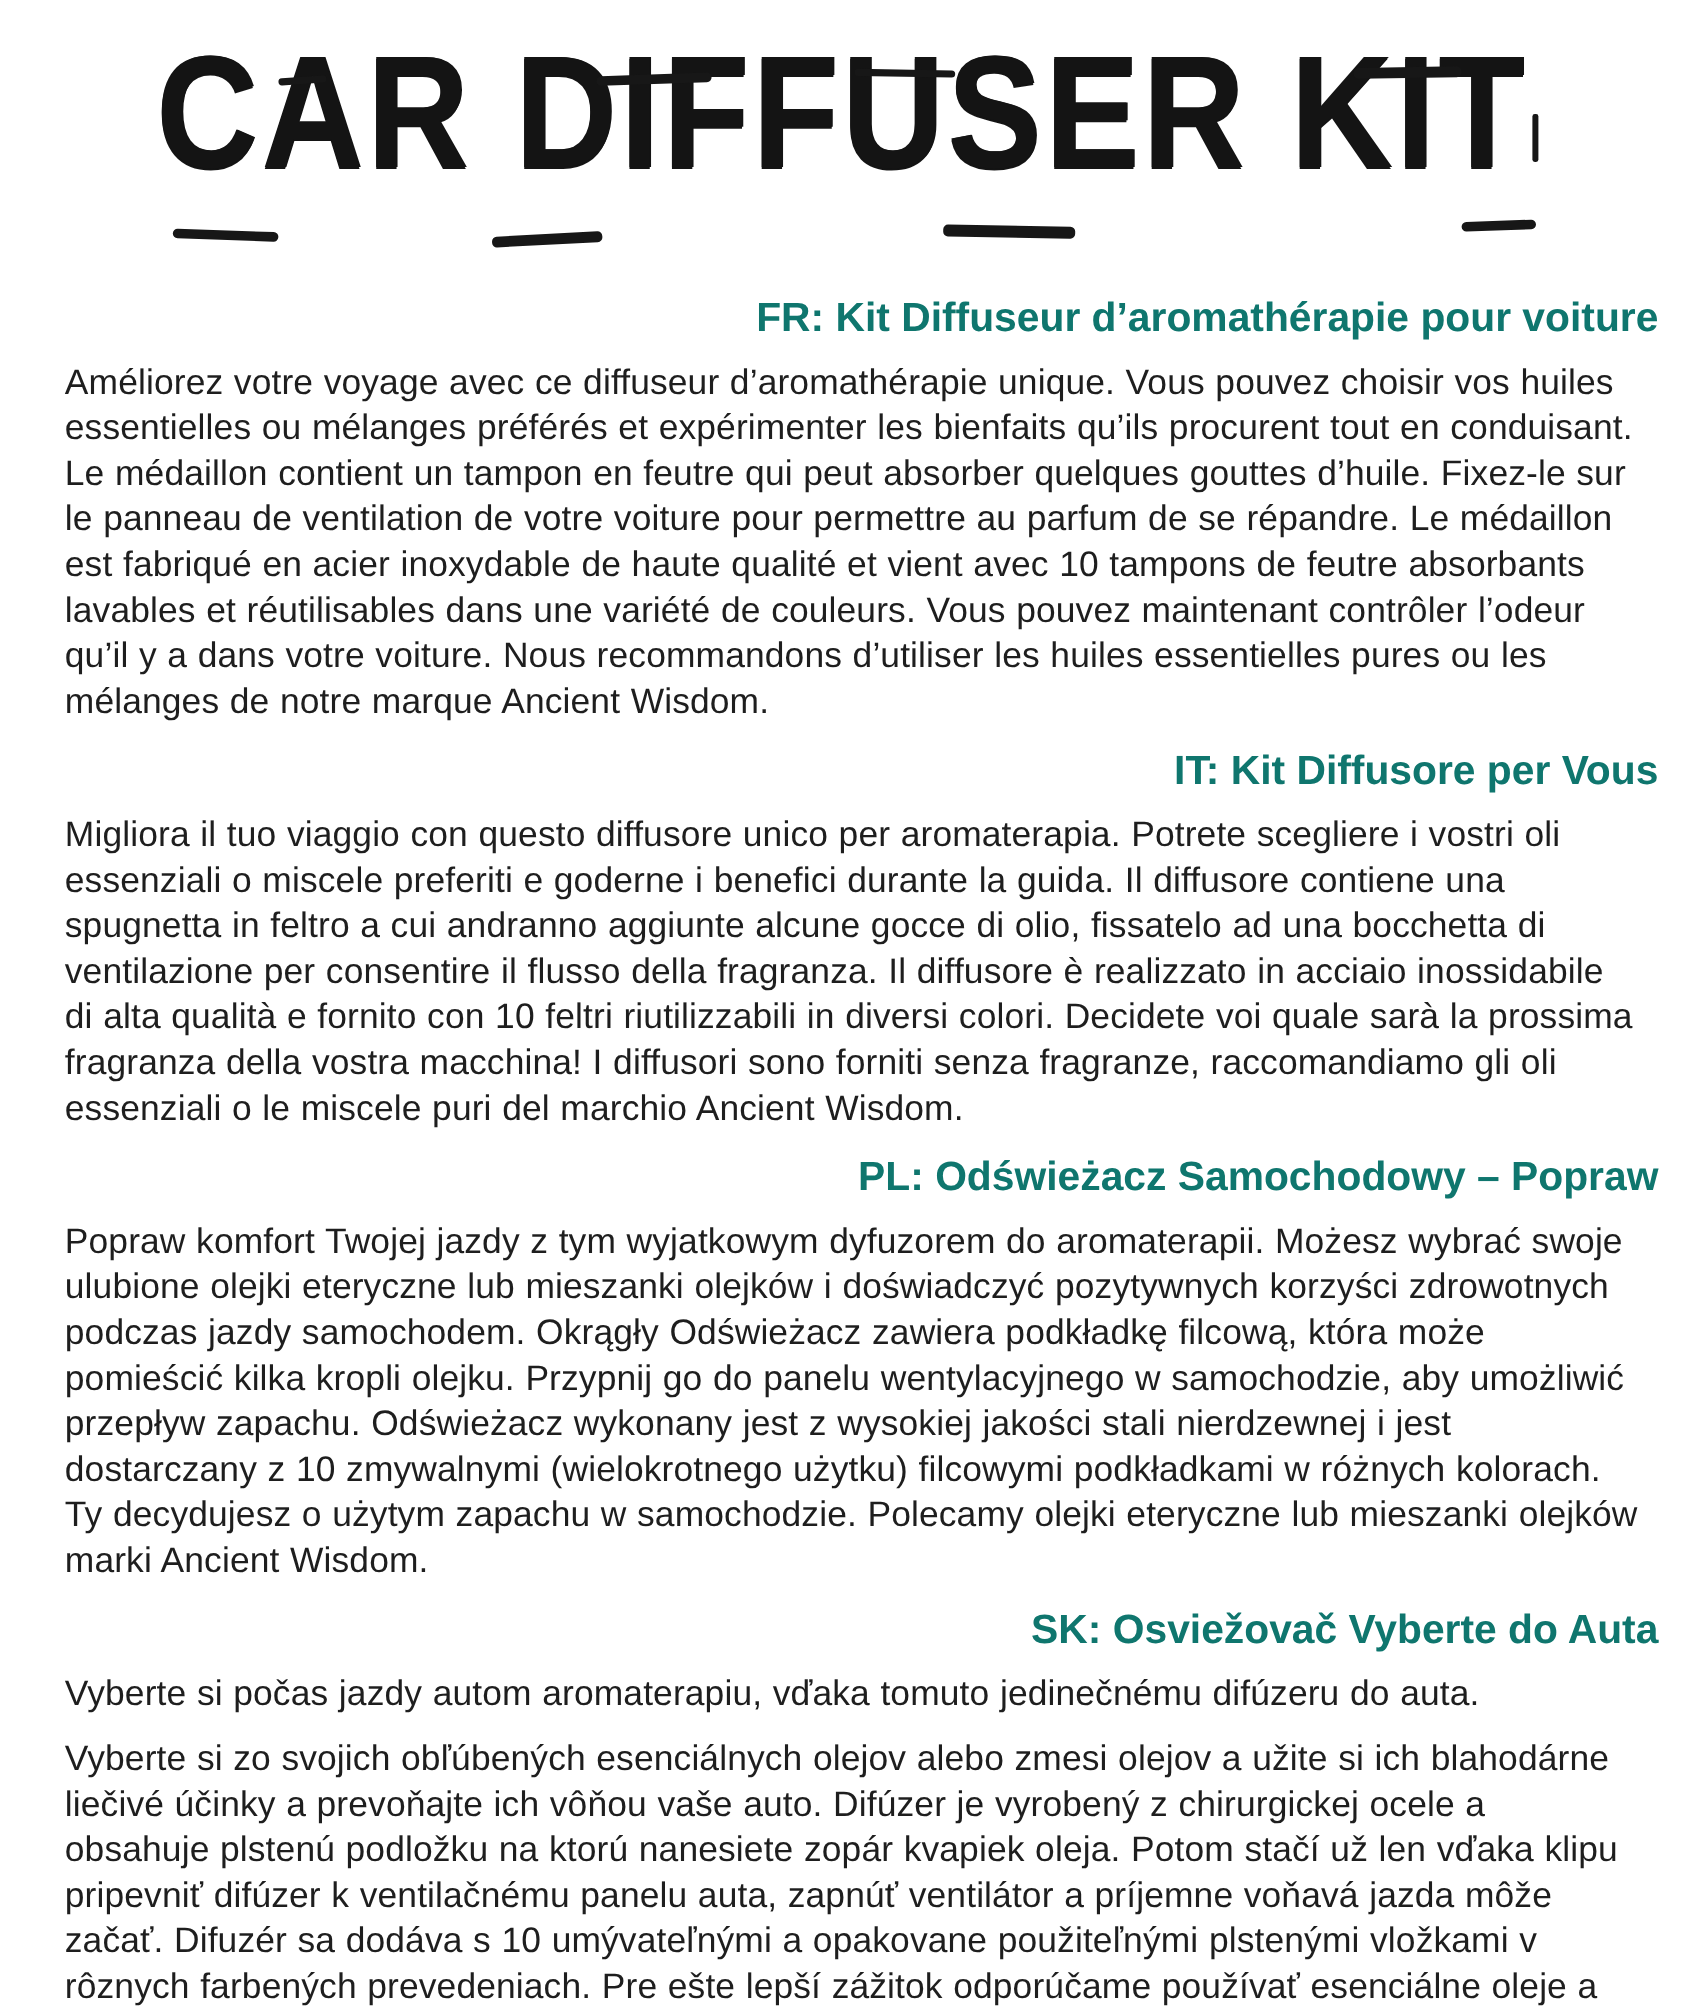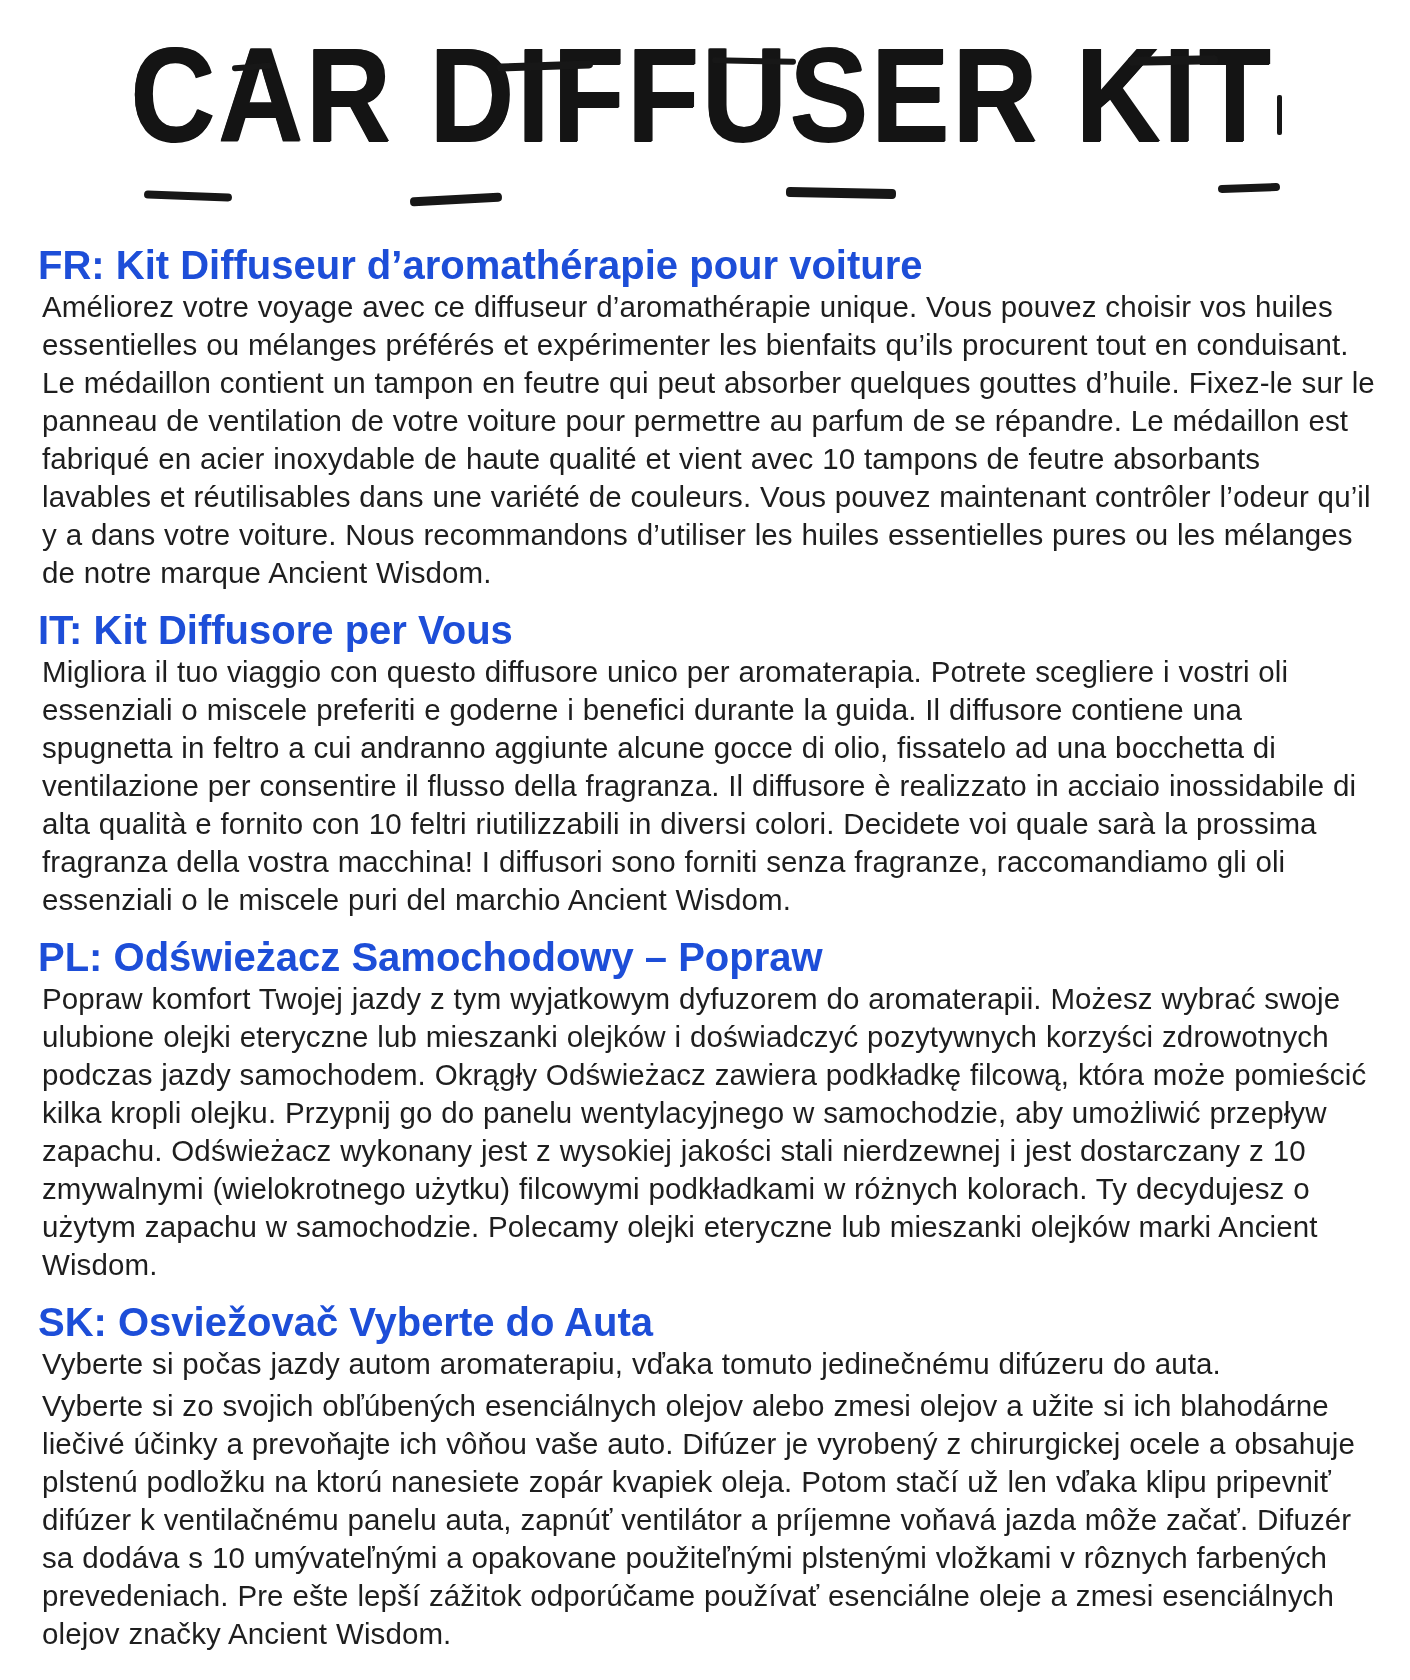--- a/index.html
+++ b/index.html
@@ -55,27 +55,28 @@
 
   
   .content {
     padding: 14px 28px 0 38px;
   }
   .section {
     margin-bottom: 19px;
   }
   .section-heading {
     margin: 0 0 3px 0;
-    font-size: 40px;
+    font-size: 34px;
     line-height: 38px;
     font-weight: 700;
-    color: #1d4ed8;
+    color: #0f766e;
+    text-align: right;
   }
   .section-body {
-    margin: 4px;
+    margin: 16px;
     font-size: 29.5px;
     line-height: 38px;
     letter-spacing: 0.1px;
     word-spacing: 0.5px;
     color: #1e1e1e;
     max-width: 1348px;
   }
 </style>
 </head>
 <body>

